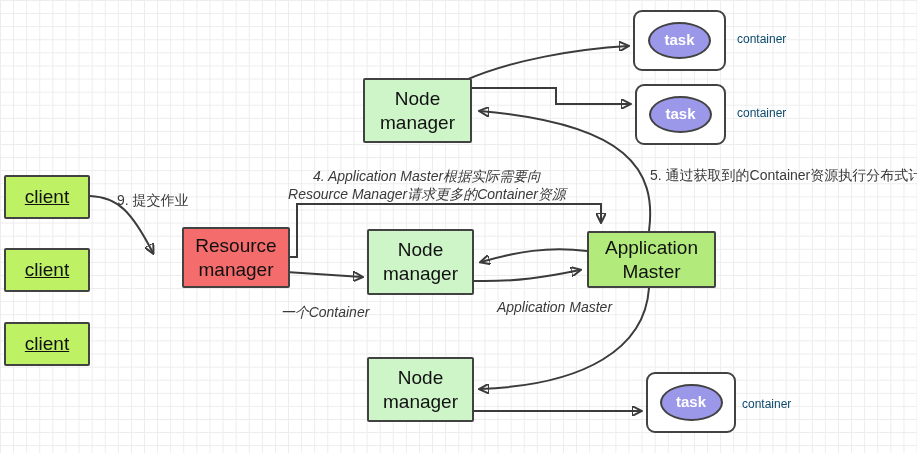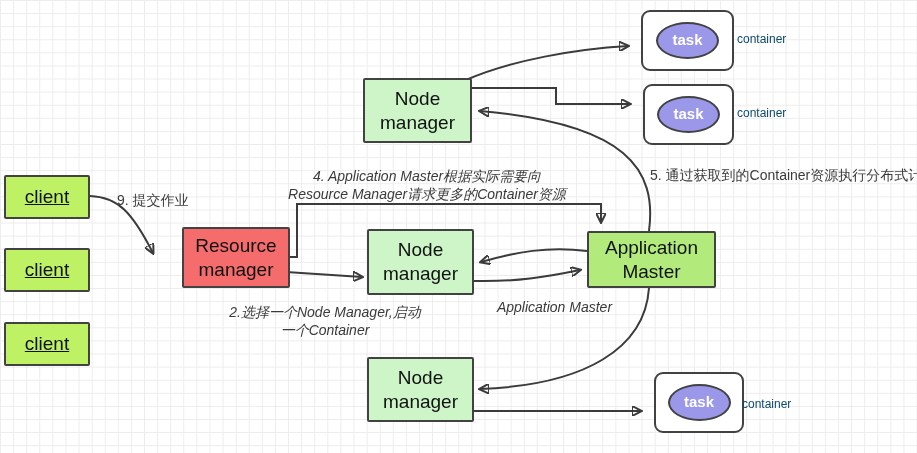--- a/index.html
+++ b/index.html
@@ -17,21 +17,21 @@
   svg.connectors path{fill:none;stroke:#3b3b3b;stroke-width:2;}
   .node{
     position:absolute;display:flex;align-items:center;justify-content:center;
     text-align:center;border:2px solid #424242;border-radius:2px;
     color:#111;font-size:19px;line-height:1.25;box-sizing:border-box;
   }
   .client{background:#bef264;text-decoration:underline;}
   .rm{background:#f56c6c;}
   .nm{background:#cdf5c8;}
   .am{background:#b2eb7c;}
-  .cbox{background:#ffffff;border-radius:9px;margin-left:8px;}
+  .cbox{background:#ffffff;border-radius:9px;}
   .task-oval{
     width:63px;height:37px;border:2px solid #424242;border-radius:50%;
     background:#9b97e9;display:flex;align-items:center;justify-content:center;
     color:#ffffff;font-weight:bold;font-size:15px;box-sizing:border-box;
   }
   .note{
     position:absolute;color:#3a3a3a;font-size:14px;line-height:1.3;
     white-space:nowrap;
   }
   .note.center{text-align:center;}
@@ -105,21 +105,20 @@
     </div>
   </div>
 
   <div class="container-label" style="left:737px;top:32px;">container</div>
   <div class="container-label" style="left:737px;top:106px;">container</div>
   <div class="container-label" style="left:742px;top:397px;">container</div>
 
   <div class="note" style="left:117px;top:191px;">9. 提交作业</div>
 
   <div class="note center" style="left:225px;top:303px;width:200px;">
-    <span>2.选择一个Node Manager,启动</span>
     <span>一个Container</span>
   </div>
 
   <div class="note center" style="left:482px;top:298px;width:145px;">
     <span>Application Master</span>
   </div>
 
   <div class="note center" style="left:277px;top:167px;width:300px;">
     <span>4. Application Master根据实际需要向</span>
     <span>Resource Manager请求更多的Container资源</span>

